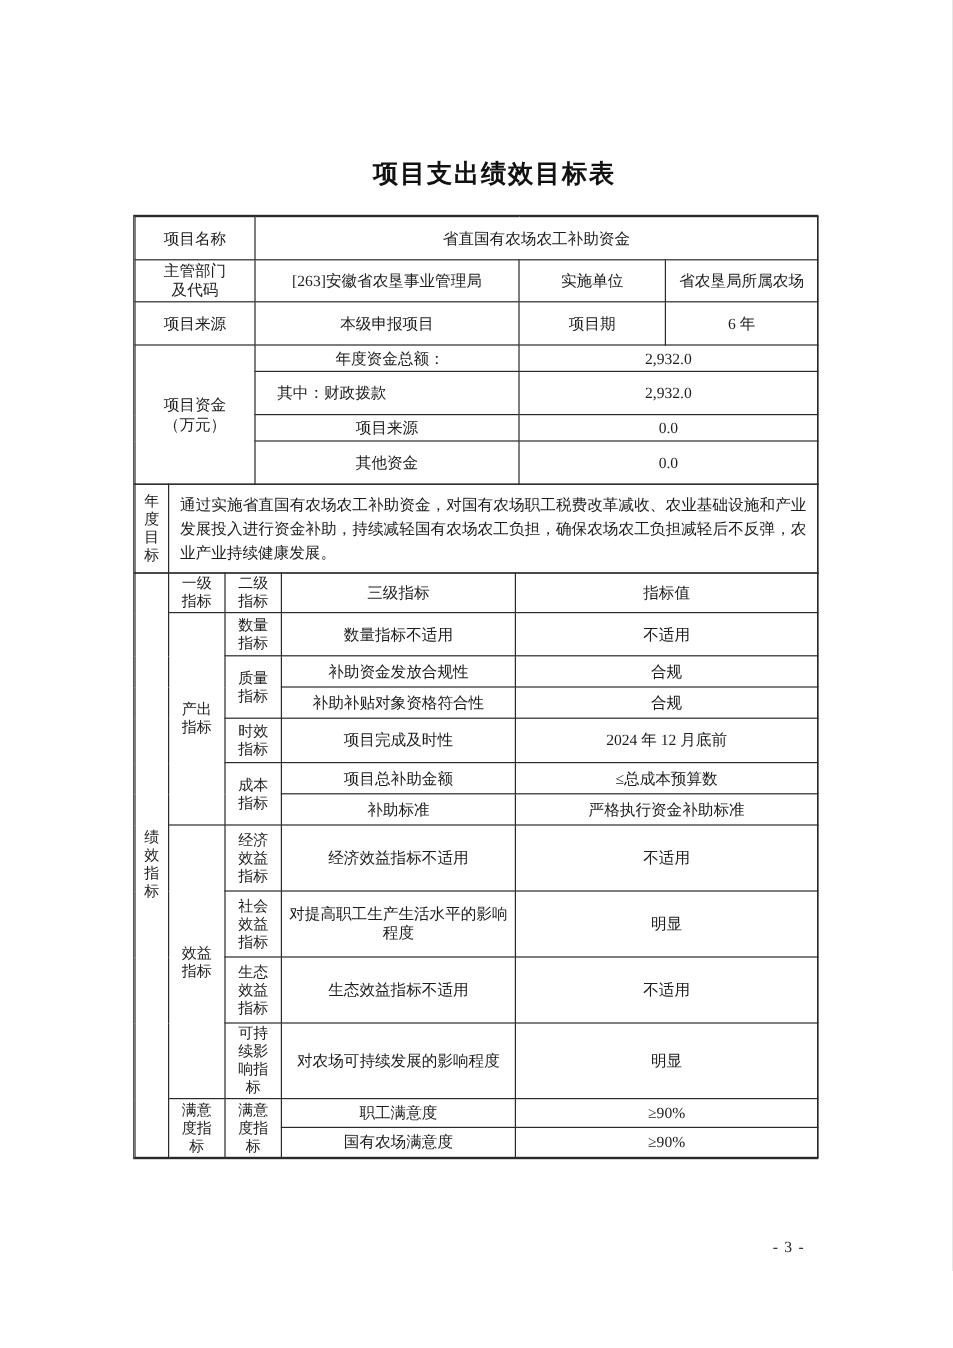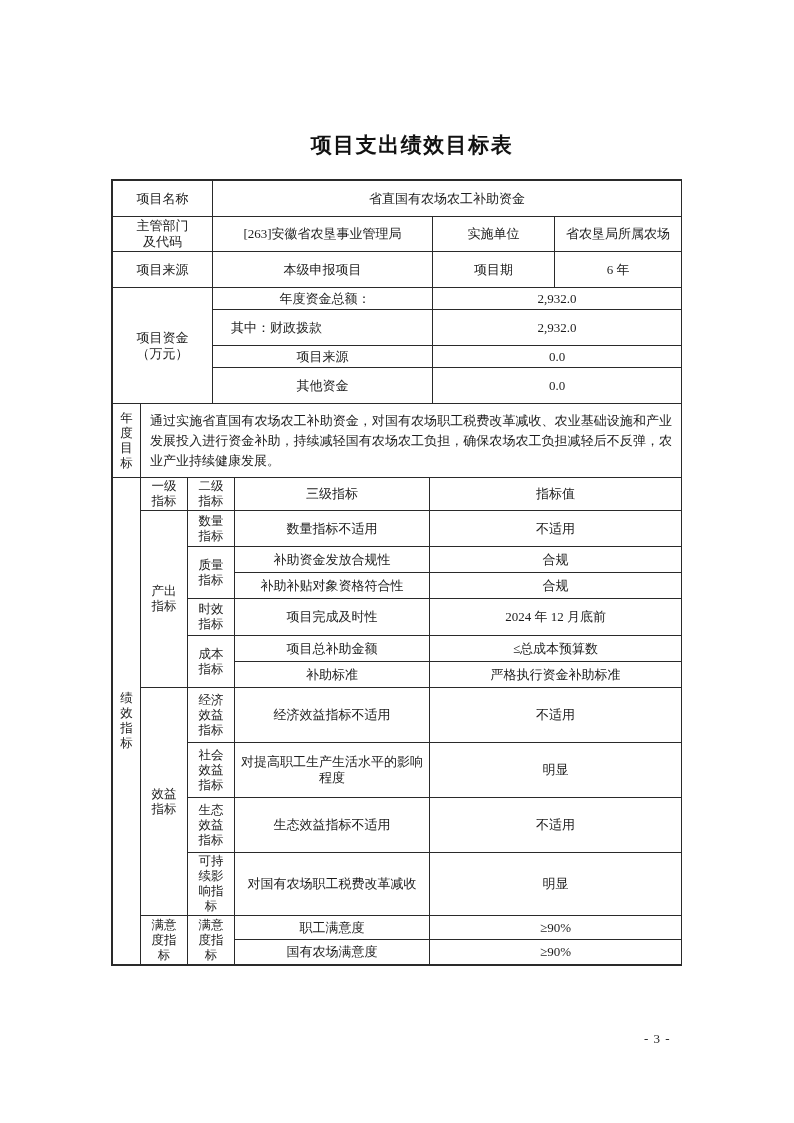--- a/index.html
+++ b/index.html
@@ -203,21 +203,21 @@
 效益
 指标</td>
         <td>生态效益指标不适用</td>
         <td>不适用</td>
       </tr>
       <tr class="h62">
         <td class="pre small">可持
 续影
 响指
 标</td>
-        <td>对国有农场职工税费改革减收</td>
+        <td>对农场可持续发展的影响程度</td>
         <td>明显</td>
       </tr>
       <tr class="h24">
         <td rowspan="2" class="pre small">满意
 度指
 标</td>
         <td rowspan="2" class="pre small">满意
 度指
 标</td>
         <td>职工满意度</td>

